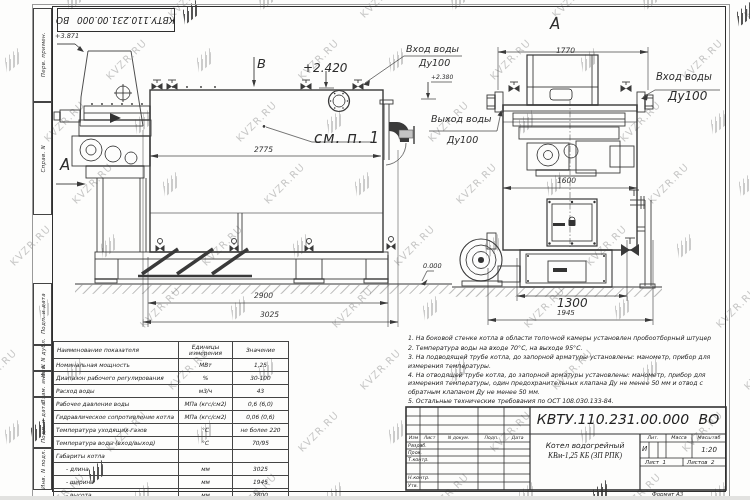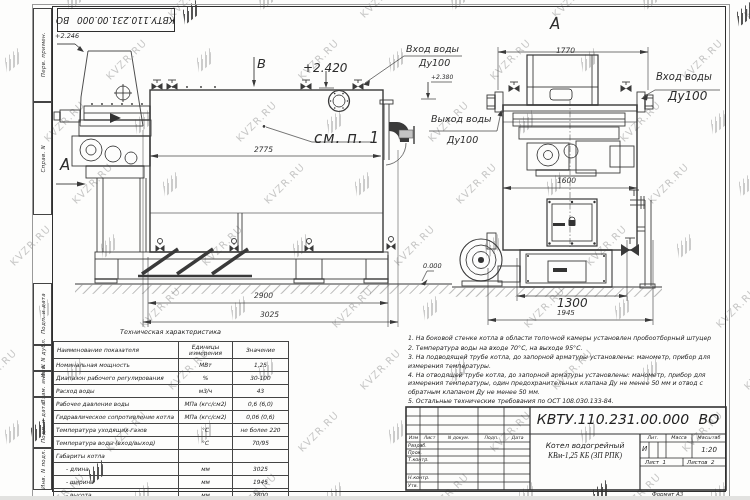--- a/index.html
+++ b/index.html
@@ -465,21 +465,21 @@
         <line x1="692" y1="434" x2="692" y2="458"></line>
       <line x1="640" y1="442" x2="726" y2="442"></line>
       <line x1="649" y1="442" x2="649" y2="458"></line>
         <line x1="658" y1="442" x2="658" y2="458"></line>
       <line x1="640" y1="458" x2="726" y2="458"></line>
       <line x1="683" y1="458" x2="683" y2="466"></line>
       <line x1="640" y1="466" x2="726" y2="466"></line>
     </g>
   </svg>
 
-  <span class="lbl" style="left:55px;top:32px;font-size:6.5px;">+2.246</span>
+  <span class="lbl" style="left:55px;top:32px;font-size:6.5px;">+3.871</span>
   <span class="lbl" style="left:257px;top:56px;font-size:13px;">B</span>
   <span class="lbl" style="left:303px;top:61px;font-size:12px;">+2.420</span>
   <span class="lbl" style="left:406px;top:43px;font-size:9.5px;">Вход воды</span>
   <span class="lbl" style="left:419px;top:57px;font-size:9.5px;">Ду100</span>
   <span class="lbl" style="left:431px;top:73px;font-size:6px;">+2.380</span>
   <span class="lbl" style="left:314px;top:129px;font-size:15px;letter-spacing:1px;">см. п. 1</span>
   <span class="lbl" style="left:431px;top:113px;font-size:9.5px;">Выход воды</span>
   <span class="lbl" style="left:447px;top:134px;font-size:9.5px;">Ду100</span>
   <span class="lbl" style="left:254px;top:145px;font-size:7.5px;">2775</span>
   <span class="lbl" style="left:423px;top:262px;font-size:6.5px;">0.000</span>
@@ -487,21 +487,20 @@
   <span class="lbl" style="left:260px;top:310px;font-size:7.5px;">3025</span>
   <span class="lbl" style="left:60px;top:156px;font-size:15px;">A</span>
   <span class="lbl" style="left:550px;top:15px;font-size:15px;">A</span>
   <span class="lbl" style="left:556px;top:34px;font-size:7.5px;margin-top:12px;">1770</span>
   <span class="lbl" style="left:656px;top:71px;font-size:10px;">Вход воды</span>
   <span class="lbl" style="left:668px;top:89px;font-size:12px;">Ду100</span>
   <span class="lbl" style="left:557px;top:176px;font-size:7.5px;">1600</span>
   <span class="lbl" style="left:557px;top:296px;font-size:12px;">1300</span>
   <span class="lbl" style="left:557px;top:309px;font-size:7px;">1945</span>
 
-  <div id="tt-title">Техническая характеристика</div>
   <table id="techtable">
     <colgroup>
         <col style="width:125px">
         <col style="width:54px">
         <col style="width:56px">
       </colgroup>
     <thead>
         <tr>
       <th style="text-align:left;padding-left:3px;">Наименование показателя</th>
       <th>Единицы измерения</th>

